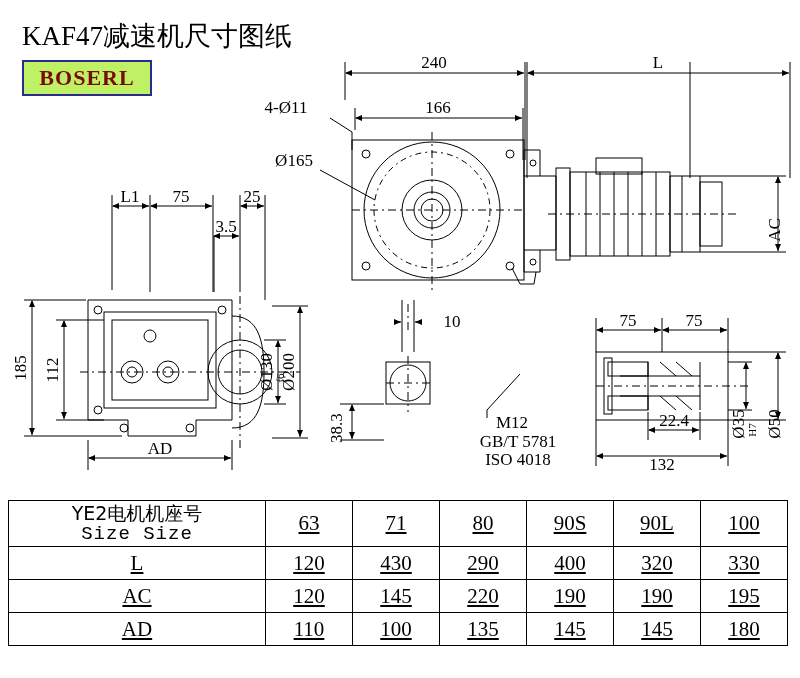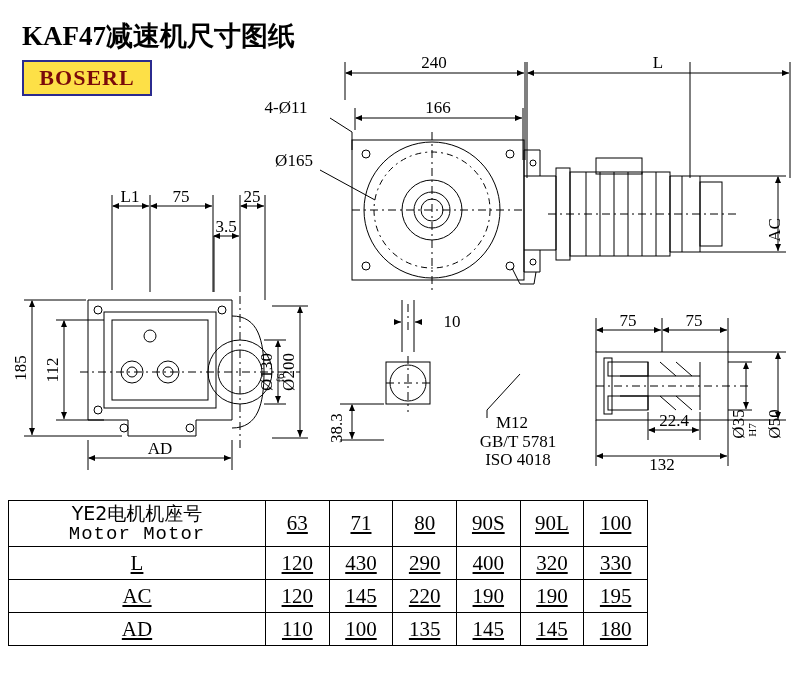--- a/index.html
+++ b/index.html
@@ -18,34 +18,34 @@
   #page {
     position: relative;
     width: 800px;
     height: 678px;
   }
   .title {
     position: absolute;
     left: 22px;
     top: 18px;
     font-family: "Liberation Serif", serif;
-    font-weight: bold;
+    font-weight: normal;
     font-size: 27px;
     letter-spacing: 0px;
     white-space: nowrap;
     text-align: right;
   }
   .logo-box {
     position: absolute;
     left: 22px;
     top: 60px;
     width: 126px;
     height: 32px;
     border: 2px solid #2b2b8f;
-    background: #fde047;
+    background: #bef264;
     display: flex;
     align-items: center;
     justify-content: center;
   }
   .logo-text {
     font-family: "Liberation Serif", serif;
     font-weight: bold;
     font-size: 22px;
     color: #7a0a0a;
     letter-spacing: 1px;
@@ -55,21 +55,21 @@
     left: 0;
     top: 0;
     width: 800px;
     height: 678px;
   }
   
   .spec-table {
     position: absolute;
     left: 8px;
     top: 500px;
-    width: 640px;
+    width: 780px;
     border-collapse: collapse;
     table-layout: fixed;
   }
   .spec-table td {
     border: 1px solid #000;
     text-align: center;
     font-family: "Liberation Serif", serif;
     font-size: 21px;
     height: 32px;
     padding: 0;
@@ -337,21 +337,21 @@
       <text x="756" y="430" text-anchor="middle" font-size="11" transform="rotate(-90 756 430)">H7</text>
       <text x="780" y="424" text-anchor="middle" transform="rotate(-90 780 424)">Ø50</text>
     </g>
   </svg>
 
   <table class="spec-table">
     <tbody>
       <tr>
         <td class="head-label">
           <span class="cn-line">YE2电机机座号</span>
-          <span class="en-line">Motor Motor</span>
+          <span class="en-line">Size Size</span>
         </td>
         <td class="mono">63</td>
         <td class="mono">71</td>
         <td class="mono">80</td>
         <td class="mono">90S</td>
         <td class="mono">90L</td>
         <td class="mono">100</td>
       </tr>
       <tr>
         <td class="row-label mono">L</td>

